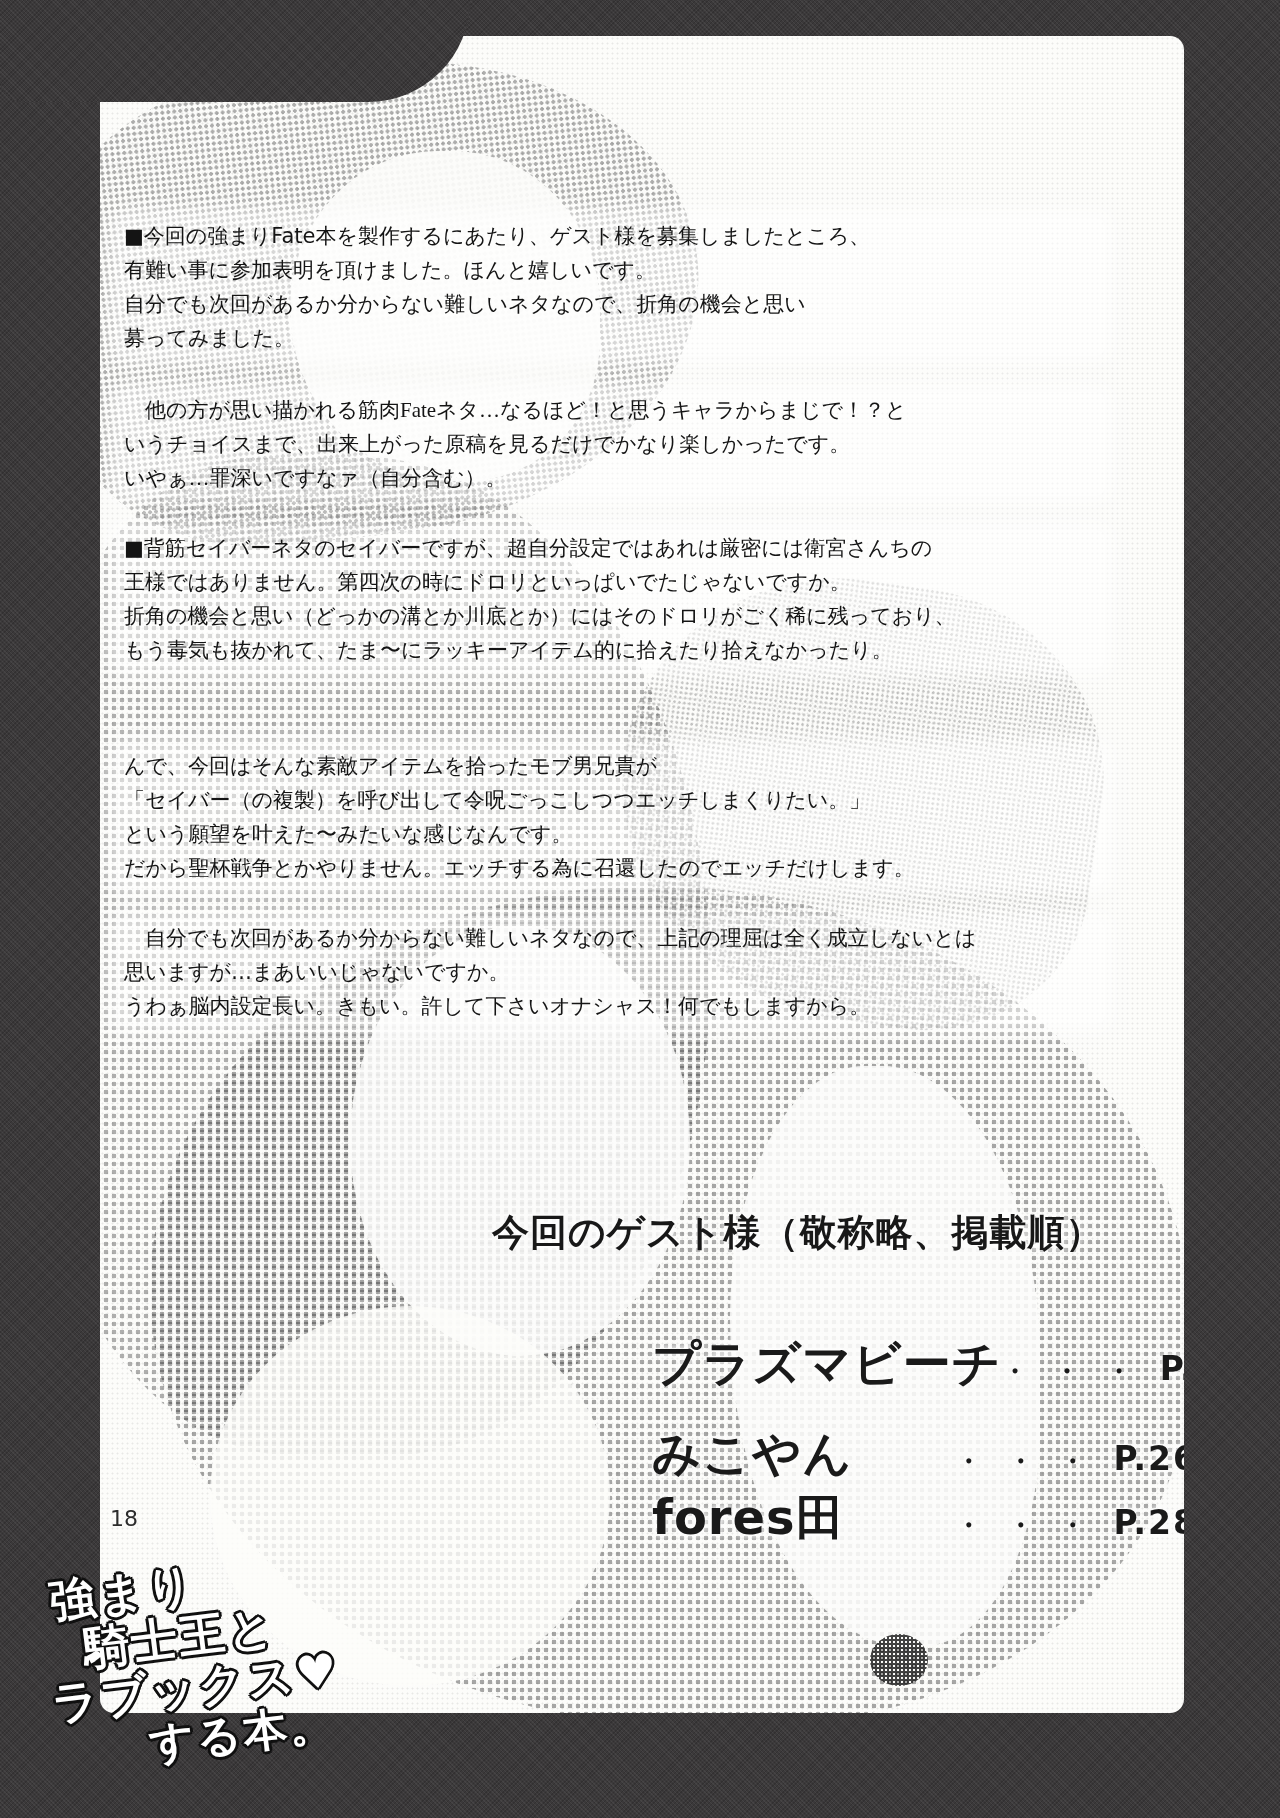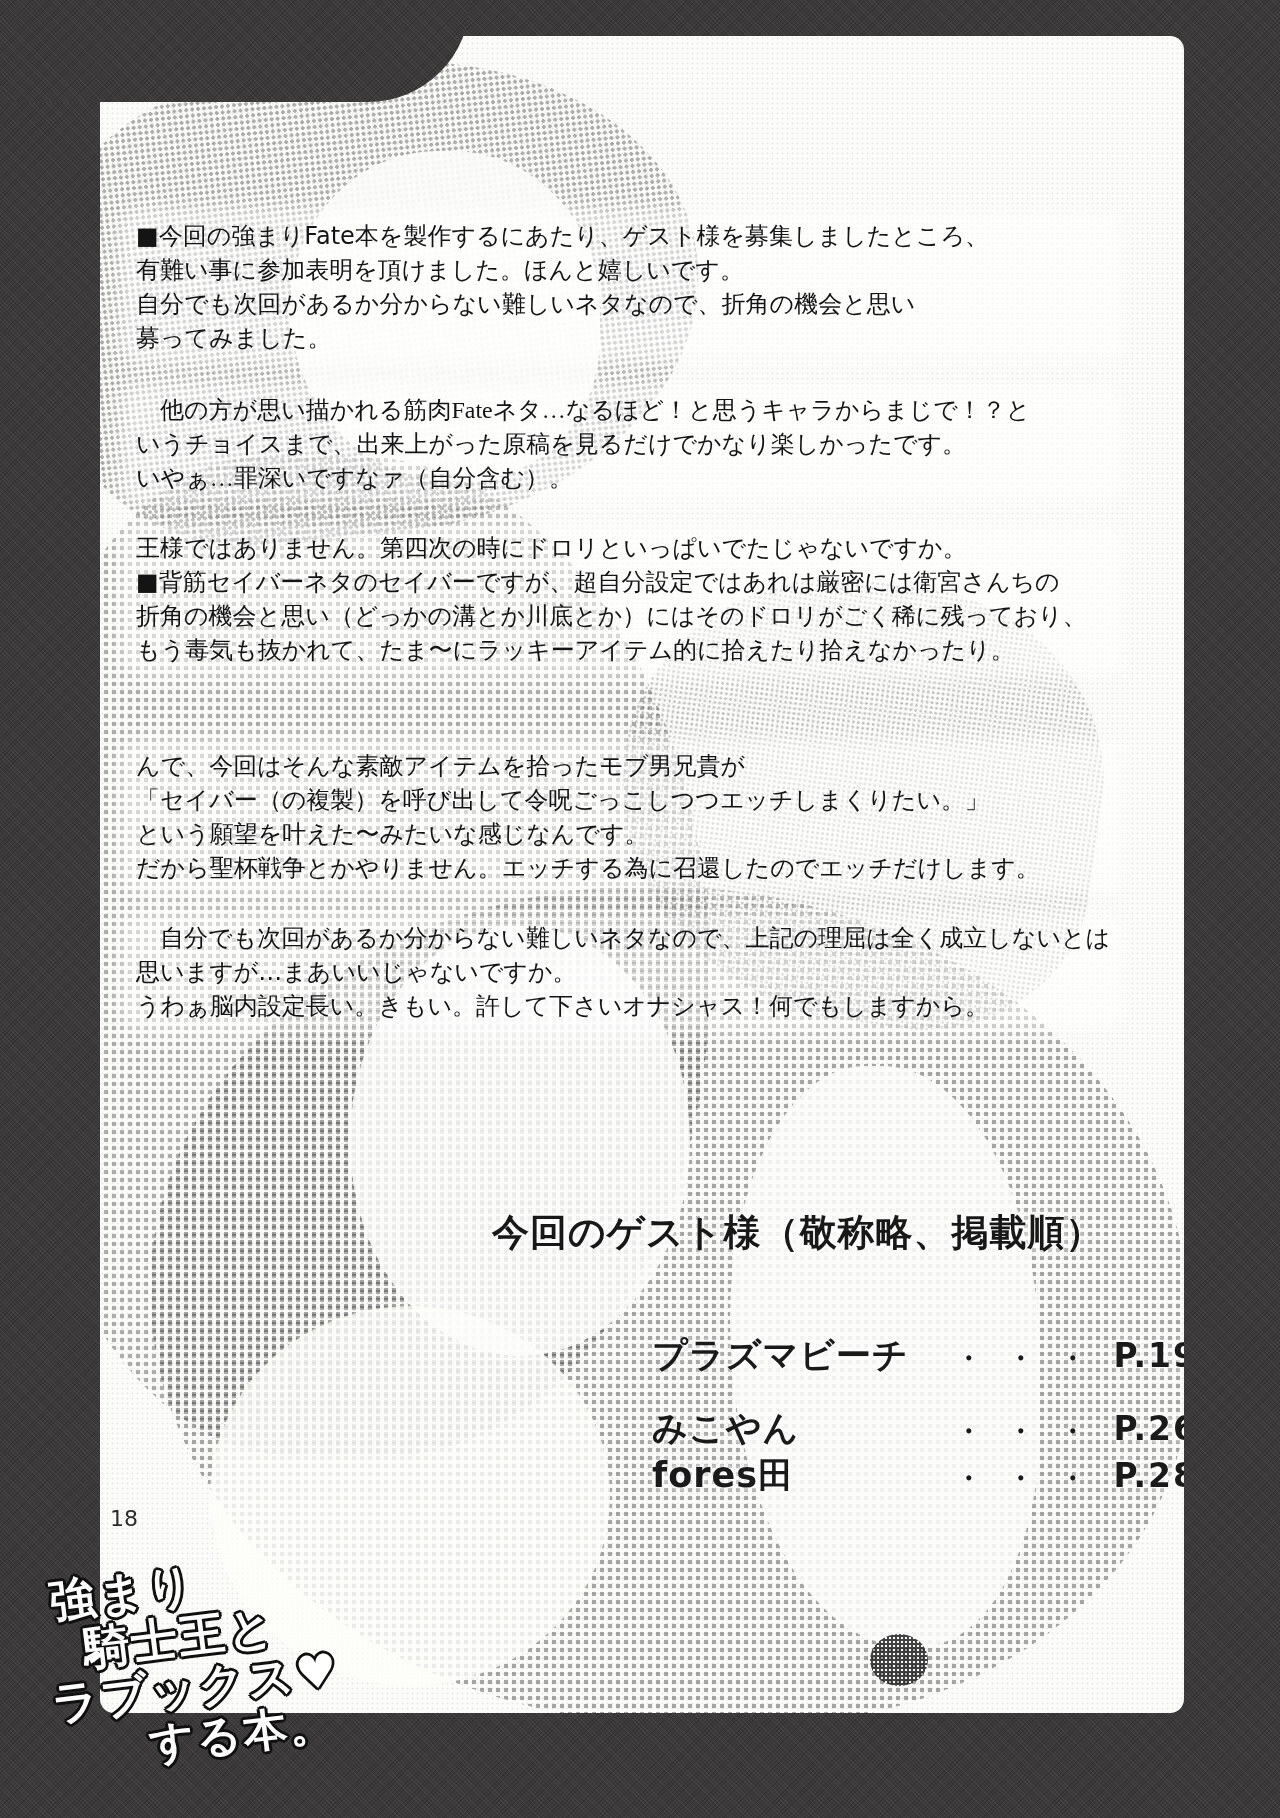--- a/index.html
+++ b/index.html
@@ -38,36 +38,36 @@
   .blob-lower  { left:50px;  top:850px; width:1040px; height:840px; opacity:.42; border-radius:48% 52% 42% 52%; }
   .blob-corner { left:770px; top:1598px; width:58px; height:52px; opacity:.85; border-radius:50%;
                  background-image: radial-gradient(#222 1.6px, transparent 1.9px); background-size:4px 4px; }
   .light  { background:#fcfcfa; }
   .hl-face  { left:190px; top:115px;  width:310px; height:330px; opacity:.92; border-radius:50% 50% 45% 55%; }
   .hl-chest { left:250px; top:890px;  width:340px; height:430px; opacity:.85; border-radius:50%; }
   .hl-band  { left:630px; top:1030px; width:310px; height:580px; opacity:.88; border-radius:46% 54% 40% 60%; }
   .hl-hip   { left:110px; top:1270px; width:400px; height:380px; opacity:.80; border-radius:50%; }
 
   
-  .para { position:absolute; left:30px; width:975px; z-index:5;
-          font-size:24px; line-height:34px; color:#141414;
+  .para { position:absolute; left:18px; width:975px; z-index:5;
+          font-size:21px; line-height:34px; color:#141414;
           background:rgba(255,255,255,.50); border-radius:8px; padding:1px 6px;
           box-shadow:0 0 16px 10px rgba(255,255,255,.50); }
   .tline { white-space:nowrap; }
   .p1 { top:182px; } .p2 { top:356px;font-family:Liberation Serif, serif; } .p3 { top:494px; } .p4 { top:712px; } .p5 { top:884px; }
 
   .guest-title { position:absolute; left:392px; top:1172px; z-index:5;
           font-size:37px; font-weight:bold; color:#181818; letter-spacing:1px; white-space:nowrap;
           text-shadow:0 0 6px #fff, 0 0 12px #fff; }
 
   .guest-list { position:absolute; left:552px; top:1296px; width:546px; z-index:5; }
   .guest-row { display:flex; justify-content:space-between; align-items:baseline; white-space:nowrap;
           text-shadow:0 0 6px #fff, 0 0 10px #fff; }
   .guest-row.r1 { margin-bottom:26px; } .guest-row.r2 { }
-  .guest-name { font-size:35px; font-weight:bold; color:#1a1a1a; letter-spacing:1px; }
+  .guest-name { font-size:48px; font-weight:bold; color:#1a1a1a; letter-spacing:1px; }
   .guest-right { display:flex; align-items:baseline; }
   .guest-dots { font-size:26px; font-weight:bold; color:#1a1a1a; letter-spacing:26px; margin-right:2px; }
   .guest-page { font-size:33px; font-weight:bold; color:#1a1a1a; letter-spacing:2px; }
 
   .page-number { position:absolute; left:10px; top:1470px; z-index:5;
           font-size:22px; color:#2c2c2c; text-shadow:0 0 6px #fff; }
 
   
   .logo { position:absolute; left:46px; top:1560px; z-index:10; transform:rotate(-7deg); }
   .logo-line { font-size:46px; font-weight:bold; color:#fff; line-height:51px;
@@ -103,22 +103,22 @@
         <div class="tline">有難い事に参加表明を頂けました。ほんと嬉しいです。</div>
         <div class="tline">自分でも次回があるか分からない難しいネタなので、折角の機会と思い</div>
         <div class="tline">募ってみました。</div>
       </div>
     <div class="para p2">
         <div class="tline">　他の方が思い描かれる筋肉Fateネタ…なるほど！と思うキャラからまじで！？と</div>
         <div class="tline">いうチョイスまで、出来上がった原稿を見るだけでかなり楽しかったです。</div>
         <div class="tline">いやぁ…罪深いですなァ（自分含む）。</div>
       </div>
     <div class="para p3">
+        <div class="tline">■背筋セイバーネタのセイバーですが、超自分設定ではあれは厳密には衛宮さんちの</div>
         <div class="tline">王様ではありません。第四次の時にドロリといっぱいでたじゃないですか。</div>
-        <div class="tline">■背筋セイバーネタのセイバーですが、超自分設定ではあれは厳密には衛宮さんちの</div>
         <div class="tline">折角の機会と思い（どっかの溝とか川底とか）にはそのドロリがごく稀に残っており、</div>
         <div class="tline">もう毒気も抜かれて、たま〜にラッキーアイテム的に拾えたり拾えなかったり。</div>
       </div>
     <div class="para p4">
         <div class="tline">んで、今回はそんな素敵アイテムを拾ったモブ男兄貴が</div>
         <div class="tline">「セイバー（の複製）を呼び出して令呪ごっこしつつエッチしまくりたい。」</div>
         <div class="tline">という願望を叶えた〜みたいな感じなんです。</div>
         <div class="tline">だから聖杯戦争とかやりません。エッチする為に召還したのでエッチだけします。</div>
       </div>
     <div class="para p5">

